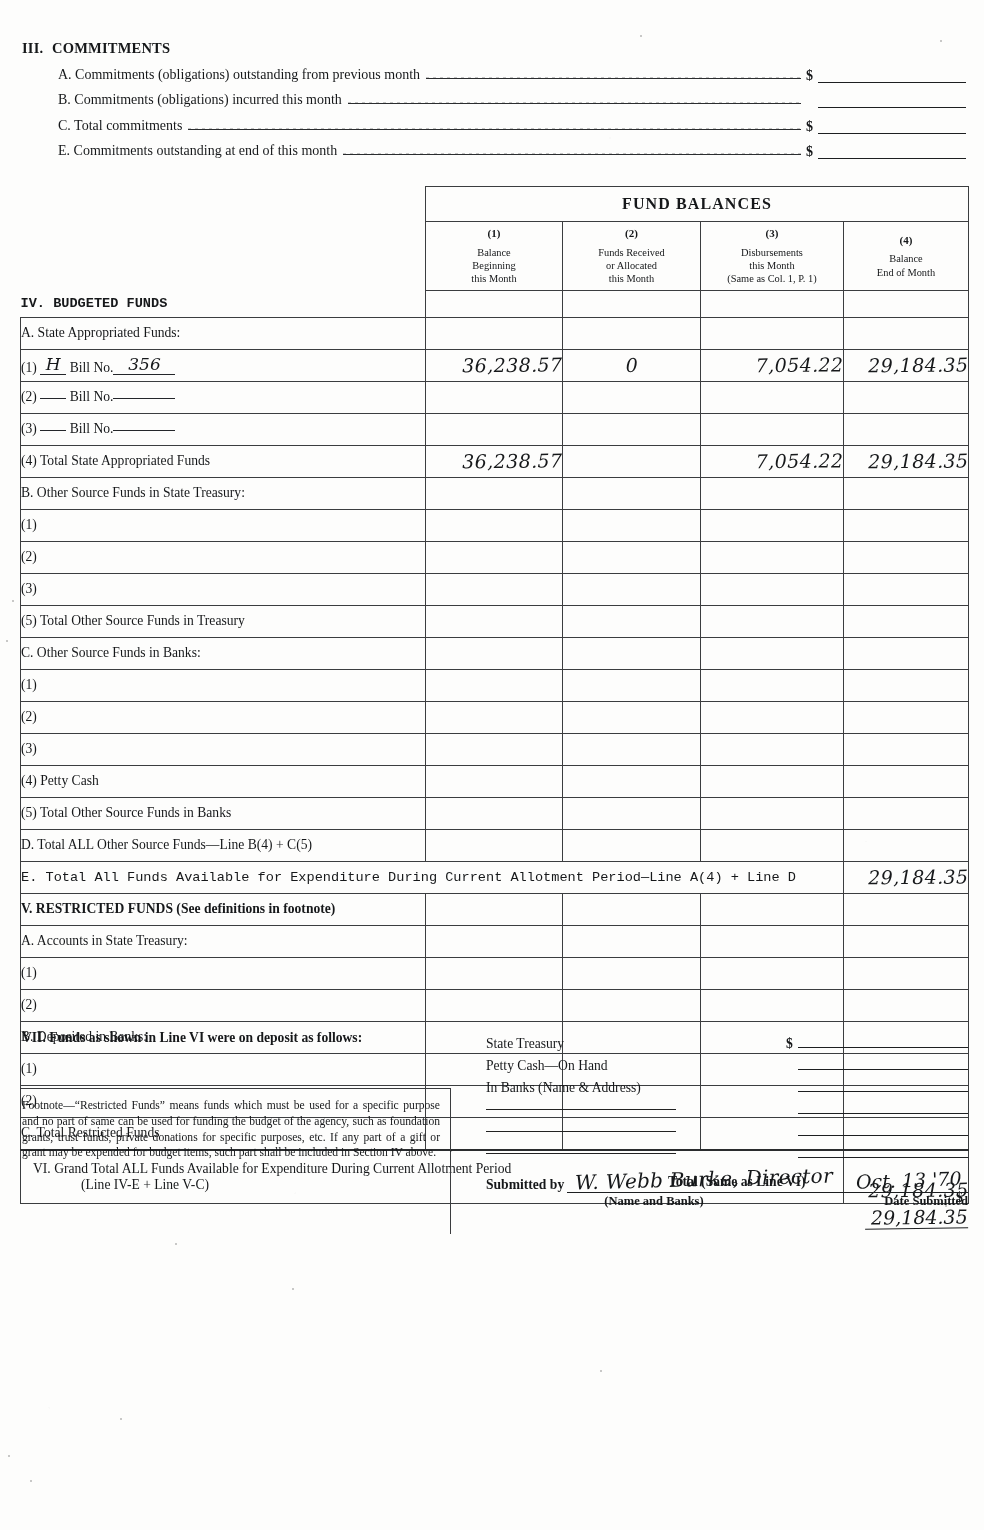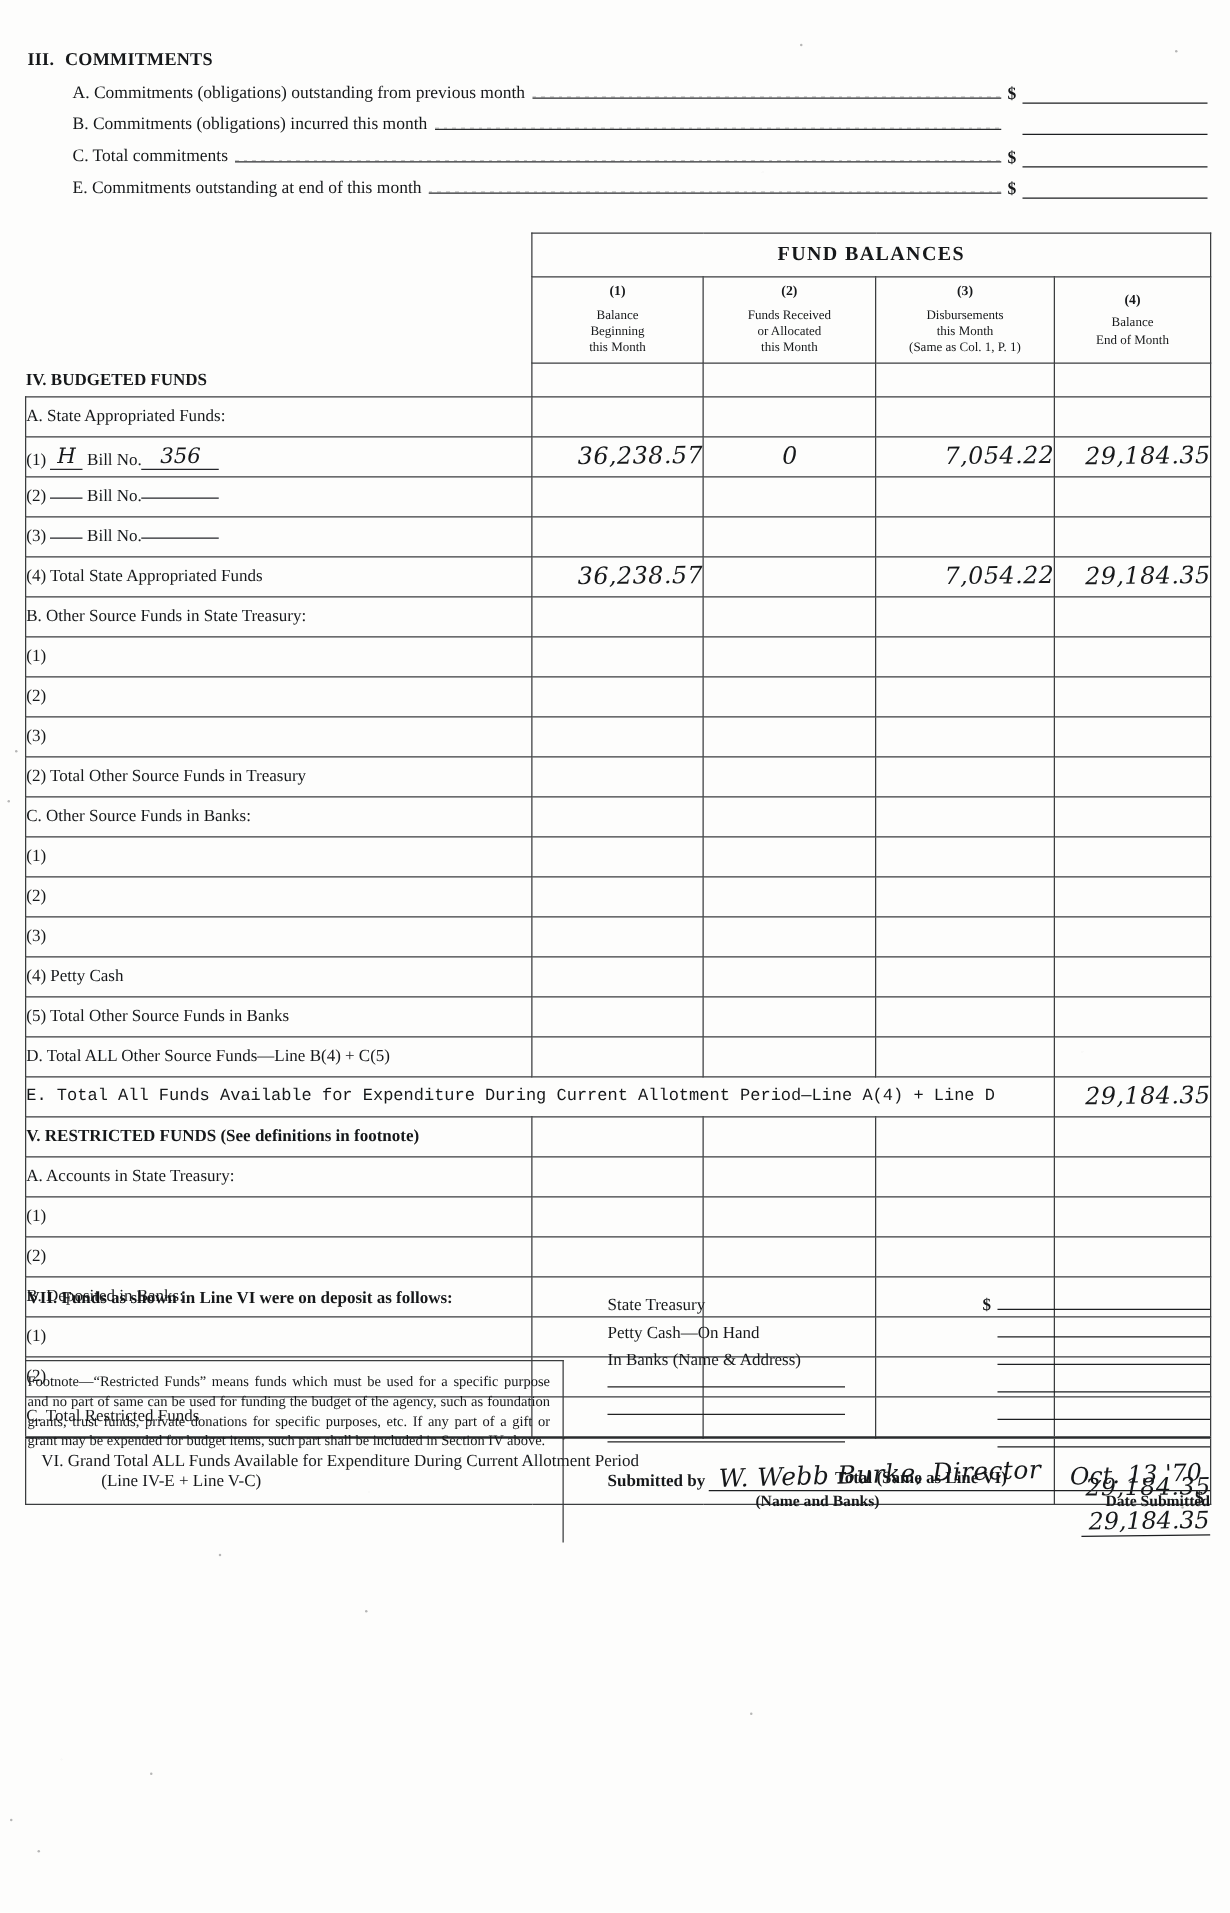--- a/index.html
+++ b/index.html
@@ -28,21 +28,21 @@
      background-image:repeating-linear-gradient(90deg,rgba(0,0,0,.22) 0 3px,transparent 3px 7px);}
   .r3 .dol{width:11px;text-align:left;font-weight:bold;font-size:14px;line-height:1;}
   .r3 .blank{width:148px;border-bottom:1.4px solid #1d1f21;margin-left:1px;height:1px;}
   .r3.nodol .dol{visibility:hidden;}
 
   
   .tbl{position:absolute;left:20px;top:186px;width:948px;}
   .tbl table{border-collapse:collapse;width:100%;table-layout:fixed;font-size:13.6px;}
   .tbl td,.tbl th{border:1px solid #3b3d3f;padding:0;vertical-align:middle;}
   col.c0{width:405px;} col.c1{width:137px;} col.c2{width:138px;} col.c3{width:143px;} col.c4{width:125px;}
-  .nob{border:none!important;}
+  .nob{border:none!important;font-family:Liberation Mono, monospace;}
 
   .fbhdr{text-align:center;font-weight:bold;font-size:16px;letter-spacing:1.1px;height:34px;}
   .colhd{text-align:center;font-size:10.4px;line-height:1.28;padding:4px 2px 6px;height:68px;}
   .colhd .num{font-weight:bold;font-size:11px;display:block;margin-bottom:5px;}
 
   .lbl-cell{padding:4px 6px 4px 0;height:31px;}
   .lbl-cell .t{display:block;}
   .i0{padding-left:22px;font-weight:bold;}
   .i1{padding-left:52px;}
   .i2{padding-left:76px;}
@@ -229,21 +229,21 @@
           <td class="hand"></td>
         </tr>
         <tr>
           <td class="lbl-cell i2"><span>(3)</span></td>
           <td class="hand"></td>
           <td class="hand c"></td>
           <td class="hand"></td>
           <td class="hand"></td>
         </tr>
         <tr>
-          <td class="lbl-cell i2"><span>(2) Total Other Source Funds in Treasury</span></td>
+          <td class="lbl-cell i2"><span>(5) Total Other Source Funds in Treasury</span></td>
           <td class="hand"></td>
           <td class="hand c"></td>
           <td class="hand"></td>
           <td class="hand"></td>
         </tr>
         <tr>
           <td class="lbl-cell i1"><span>C. Other Source Funds in Banks:</span></td>
           <td class="hand"></td>
           <td class="hand c"></td>
           <td class="hand"></td>

